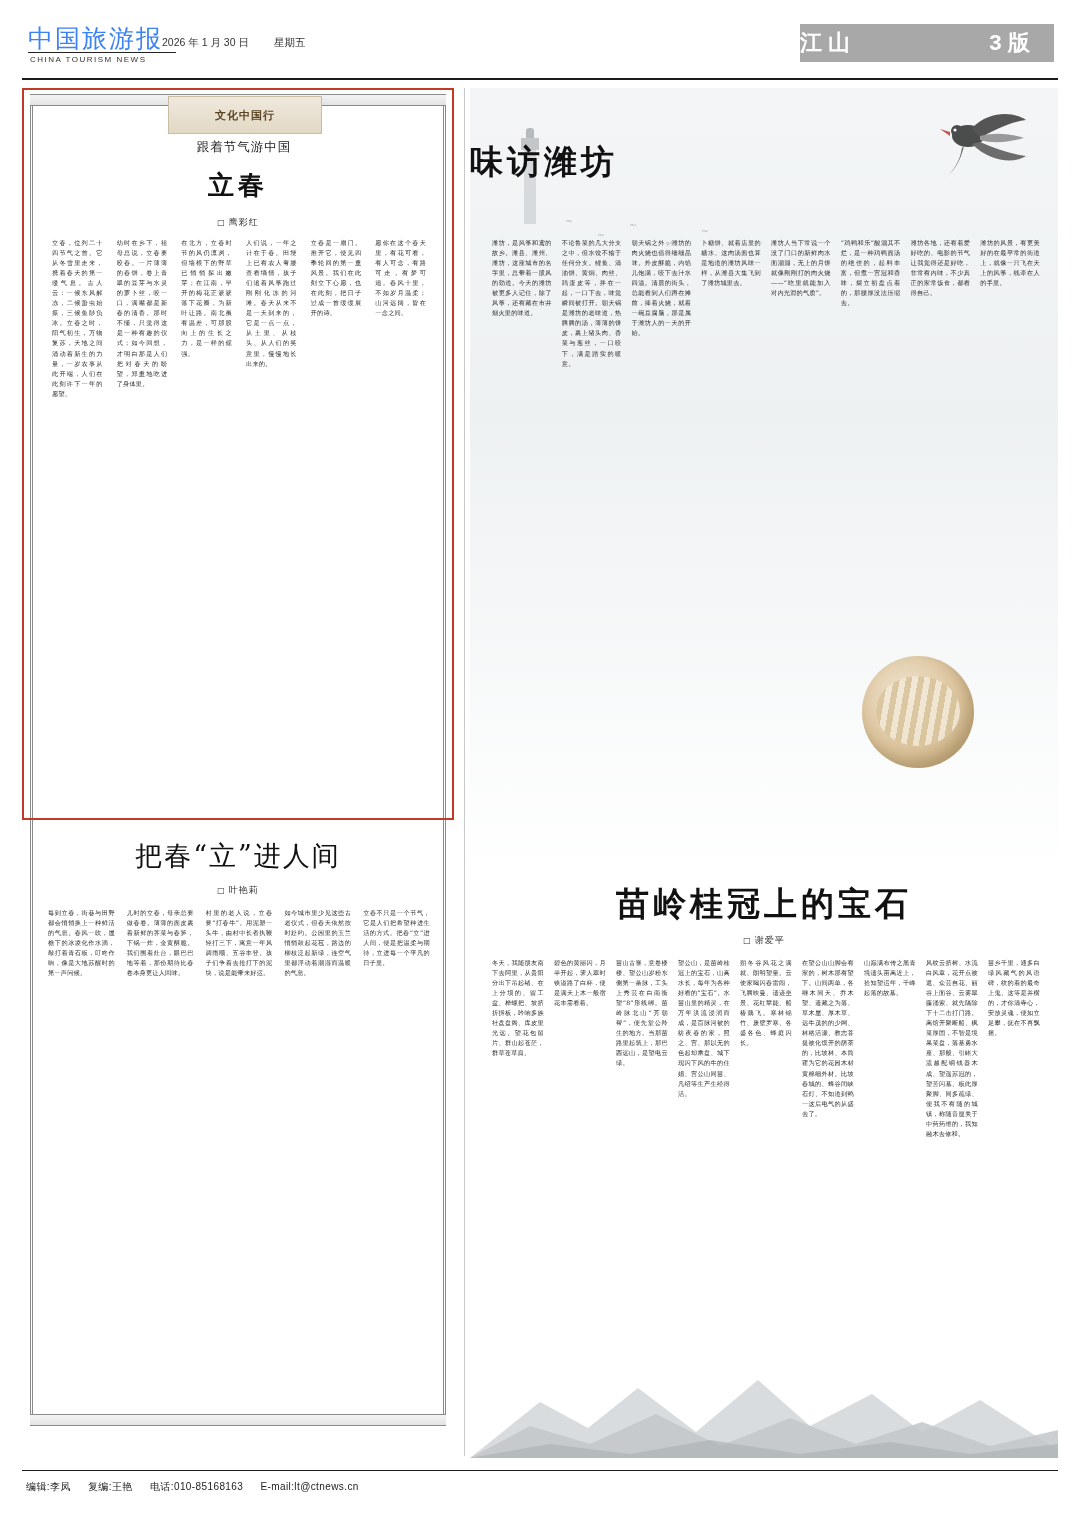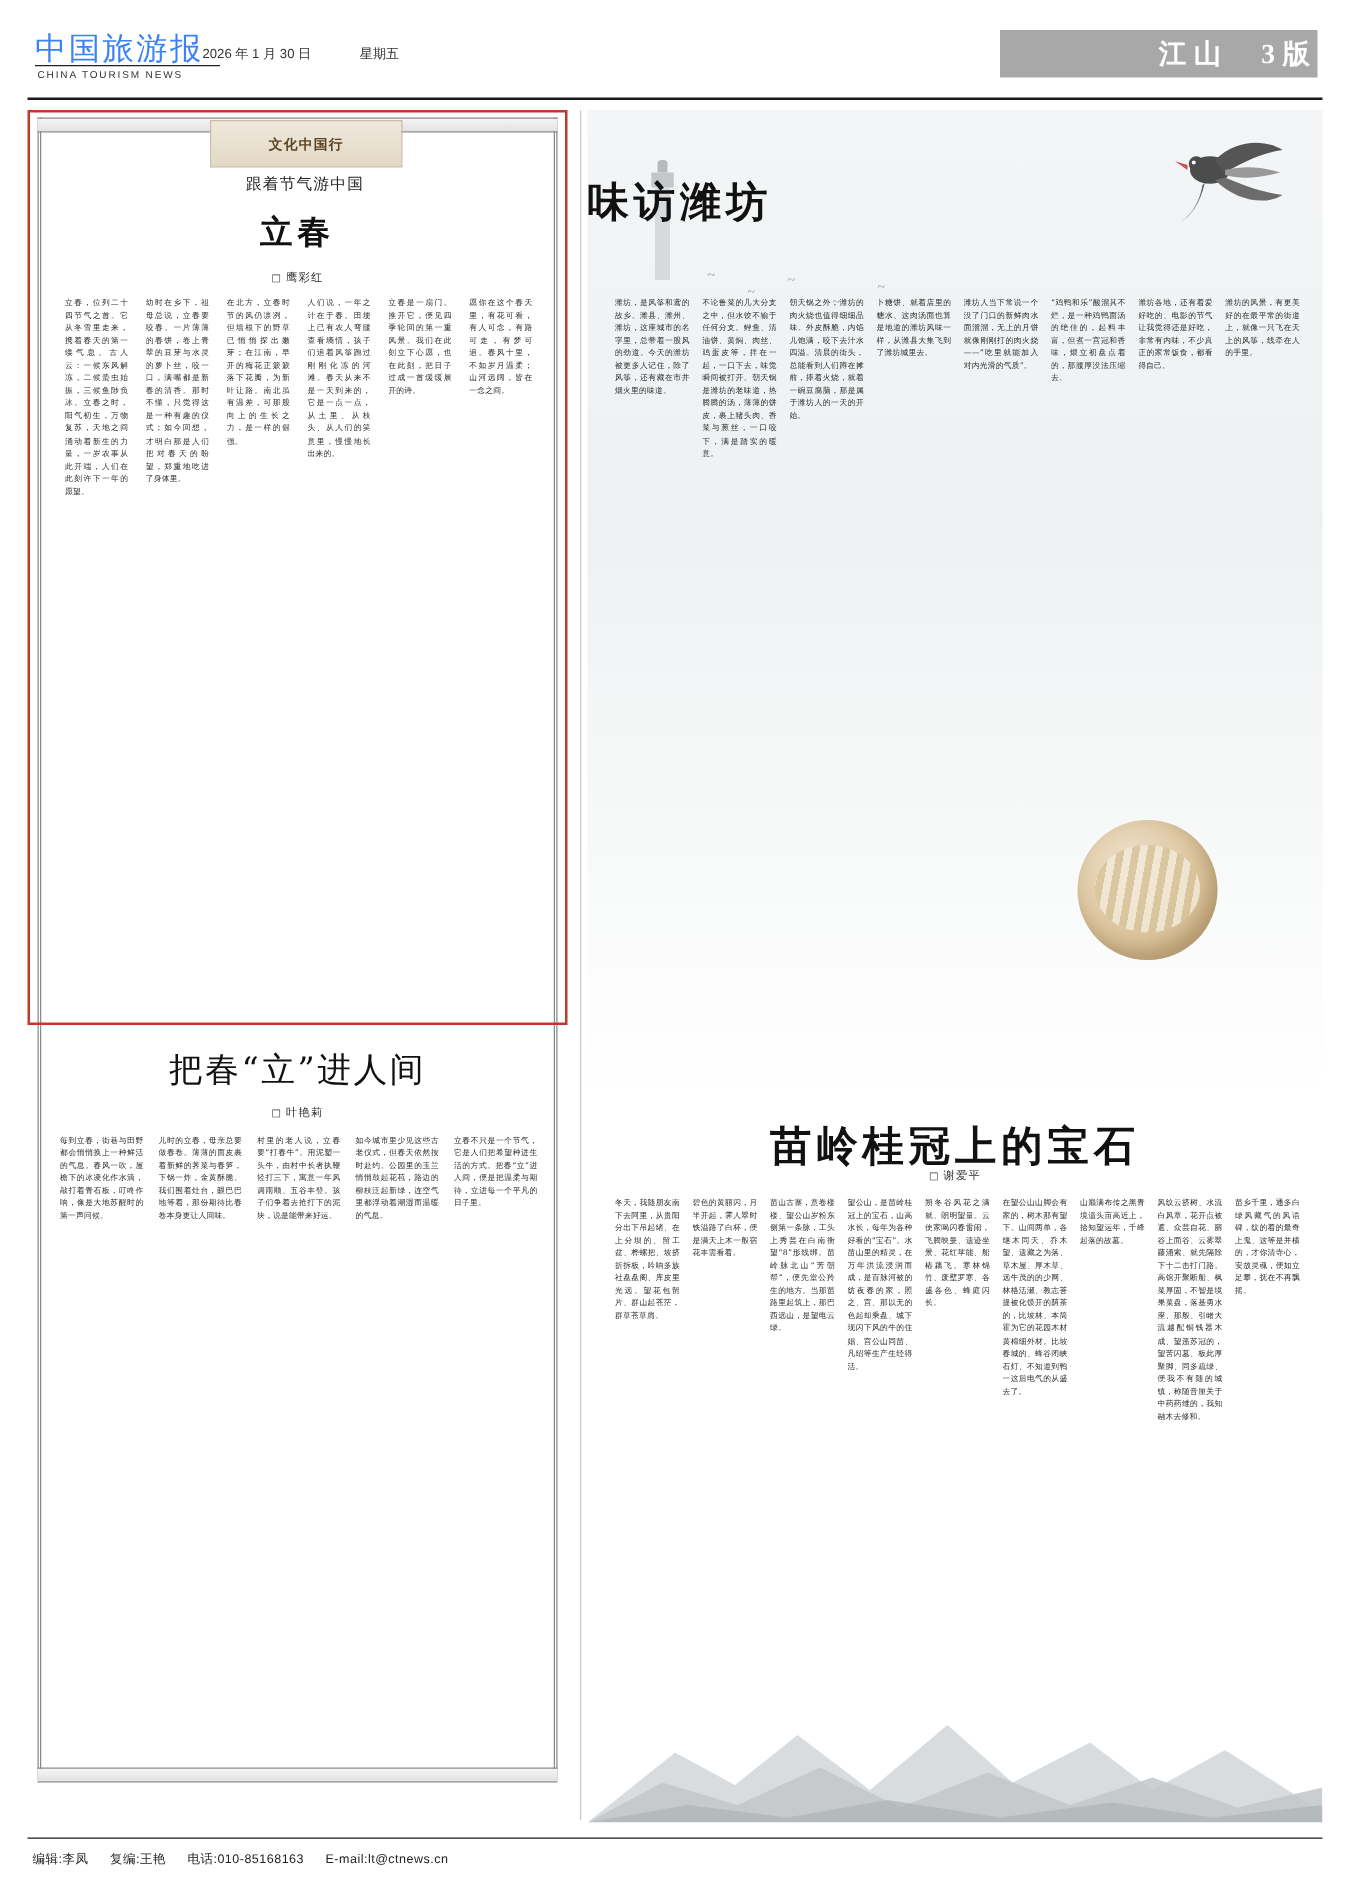--- a/index.html
+++ b/index.html
@@ -25,31 +25,31 @@
     position:absolute;left:30px;top:55px;
     font-family:"Liberation Sans", sans-serif;
     font-size:8px;letter-spacing:1.5px;color:#333;
   }
   .logo-underline{position:absolute;left:28px;top:52px;width:148px;height:1px;background:#222;}
   .date-line{
     position:absolute;left:162px;top:36px;
     font-family:"Liberation Sans", sans-serif;
     font-size:10.5px;color:#333;white-space:nowrap;
   }
-  .date-line .day{margin-left:36px;}
+  .date-line .day{margin-left:22px;}
   .section-tab{
     position:absolute;right:26px;top:24px;
     width:254px;height:38px;
     background:#a8a8a8;
   }
   .section-tab-inner{
     position:absolute;right:26px;top:24px;width:254px;height:38px;
-    display:flex;align-items:center;justify-content:flex-end;
-    box-sizing:border-box;
-    color:#ffffff;font-family:Liberation Serif, serif;font-weight:bold;
+    display:flex;align-items:center;justify-content:space-between;
+    padding-right:18px;box-sizing:border-box;
+    color:#ffffff;font-family:Liberation Mono, monospace;font-weight:bold;
     font-size:22px;letter-spacing:6px;
   }
   .tab-label{margin-right:26px;}
   .rule-top{position:absolute;left:22px;top:78px;width:1036px;height:2px;background:#1b1b1b;}
   .body-col{
     font-size:6.2px;line-height:1.62;
     text-align:justify;color:#2a2a2a;
     font-family:"DejaVu Serif", serif;
     letter-spacing:.2px;
     -webkit-hyphens:none;hyphens:none;
@@ -157,21 +157,21 @@
   .pastry:before{
     content:"";position:absolute;left:14px;top:20px;width:84px;height:70px;
     border-radius:50%;
     background:repeating-linear-gradient(100deg,#f2e9d7 0 6px,#d8c49c 6px 12px);
     opacity:.85;
   }
 
   
   .right-bot{position:absolute;left:470px;top:882px;width:588px;height:574px;}
   .headline-4{
-    position:absolute;left:0;top:13px;width:588px;text-align:center;
+    position:absolute;left:0;top:0;width:588px;text-align:center;
     font-family:"DejaVu Serif", serif;font-weight:bold;font-size:33px;
     letter-spacing:4px;color:#111;
   }
   .by-4{position:absolute;left:0;top:52px;width:588px;}
   .art4-cols{
     position:absolute;left:22px;top:76px;width:548px;height:440px;
     display:flex;gap:10px;
   }
   .art4-cols .col{flex:1;}
   .mountains{

